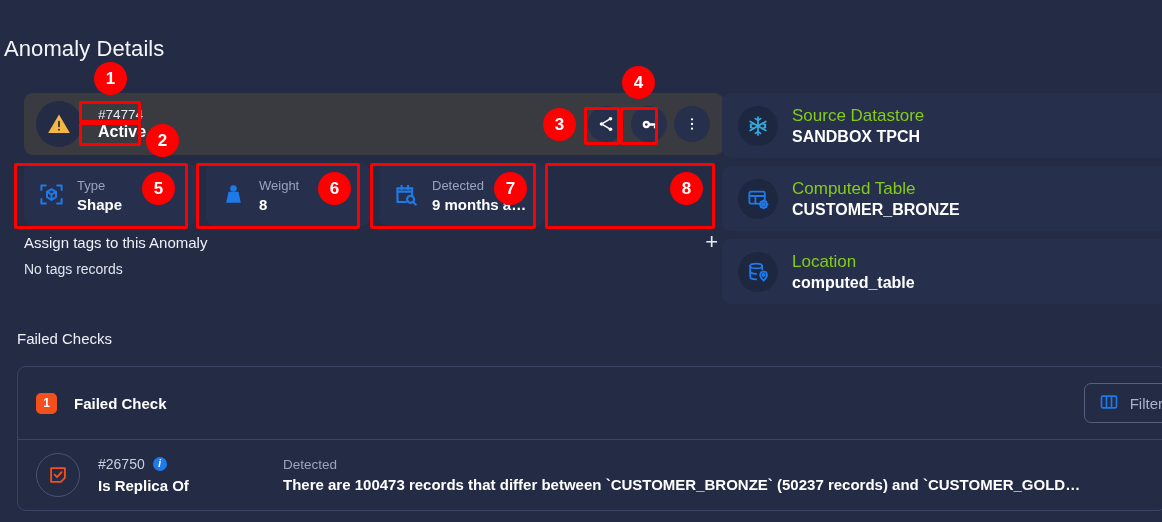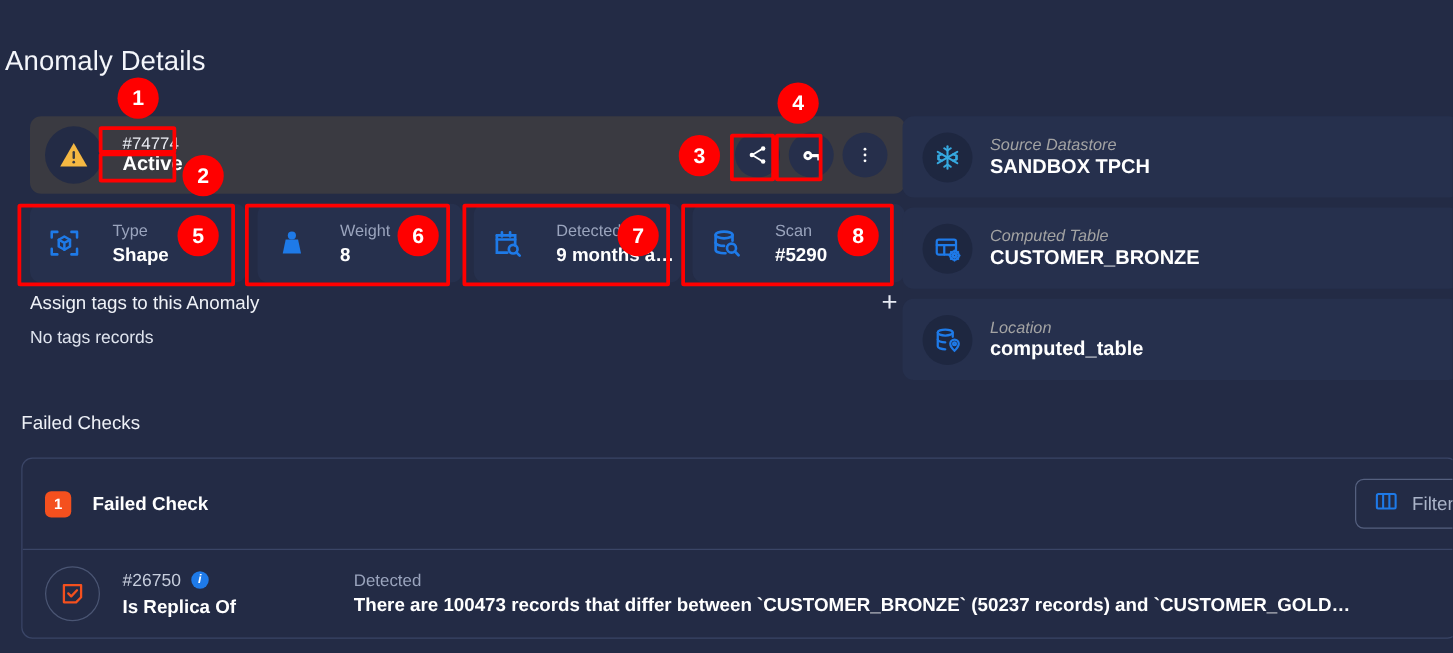--- a/index.html
+++ b/index.html
@@ -38,21 +38,21 @@
   .actions { margin-left: auto; display: flex; align-items: center; gap: 7px; }
   .act-btn {
     width: 36px; height: 36px; border-radius: 50%;
     background: #262f4b; display: flex; align-items: center; justify-content: center;
   }
 
   
   .cards { display: flex; gap: 9px; margin-top: 8px; }
   .card {
     position: relative; height: 63px; border-radius: 9px;
-    background: #26304d; display: flex; align-items: center; padding: 2px 14px; gap: 13px;
+    background: #26304d; display: flex; align-items: center; padding: 2px 14px;
   }
   .card .c-icon { flex: none; margin-right: 12px; display: flex; }
   .card .c-txt { line-height: 1.2; }
   .c-label { font-size: 13px; color: #9aa4bd; }
   .c-value { font-size: 15px; font-weight: bold; color: #ffffff; margin-top: 2px; white-space: nowrap; }
   .card-type { width: 173px; }
   .card-weight { width: 164px; }
   .card-detected { width: 166px; }
   .card-scan { width: 170px; }
 
@@ -68,21 +68,21 @@
   
   .right-col { position: absolute; left: 722px; top: 93px; width: 446px; }
   .rcard {
     height: 65px; border-radius: 9px; background: #26304d;
     display: flex; align-items: center; padding: 0 16px; margin-bottom: 8px;
   }
   .rcard .r-icon {
     width: 40px; height: 40px; border-radius: 50%; background: #1e2740;
     display: flex; align-items: center; justify-content: center; flex: none; margin-right: 14px;
   }
-  .r-label { font-size: 13px; color: #a3a3a3; font-style: italic; }
+  .r-label { font-size: 17px; color: #84cc16; }
   .r-value { font-size: 16px; font-weight: bold; color: #ffffff; margin-top: 2px; }
 
   
   .fc-heading { position: absolute; left: 17px; top: 330px; font-size: 15px; color: #eef1f7; }
   .fc-panel {
     position: absolute; left: 17px; top: 366px; width: 1150px; height: 145px;
     border: 1px solid #3a4566; border-radius: 9px; overflow: hidden;
   }
   .fc-head { height: 72px; display: flex; align-items: center; padding: 0 18px; position: relative; }
   .fc-badge {
@@ -214,36 +214,20 @@
               <circle cx="15.6" cy="16.3" r="3.1"></circle>
               <line x1="17.9" y1="18.6" x2="20.2" y2="20.9"></line>
             </svg>
         </span>
         <span class="c-txt">
           <span class="c-label">Detected</span>
           <span class="c-value" style="display:block">9 months a…</span>
         </span>
       </div>
 
-      <div class="card card-scan">
-        <span class="c-icon">
-          <svg width="27" height="27" viewBox="0 0 24 24" fill="none" stroke="#1e7ae8" stroke-width="1.9" stroke-linecap="round">
-              <ellipse cx="10" cy="6.2" rx="6" ry="2.4"></ellipse>
-              <path d="M4 6.2v5.4c0 1.3 2.7 2.4 6 2.4"></path>
-              <path d="M4 11.6v5.2c0 1.3 2.7 2.4 6 2.4h1"></path>
-              <path d="M16 6.2v4.1"></path>
-              <circle cx="15.3" cy="15.6" r="3.2"></circle>
-              <line x1="17.7" y1="18" x2="20.3" y2="20.6"></line>
-            </svg>
-        </span>
-        <span class="c-txt">
-          <span class="c-label">Scan</span>
-          <span class="c-value" style="display:block">#5290</span>
-        </span>
-      </div>
 
     </div>
 
     <div class="tags">
       <div class="tags-title">Assign tags to this Anomaly</div>
       <div class="tags-empty">No tags records</div>
       <div class="tags-add">+</div>
     </div>
   </div>
 

